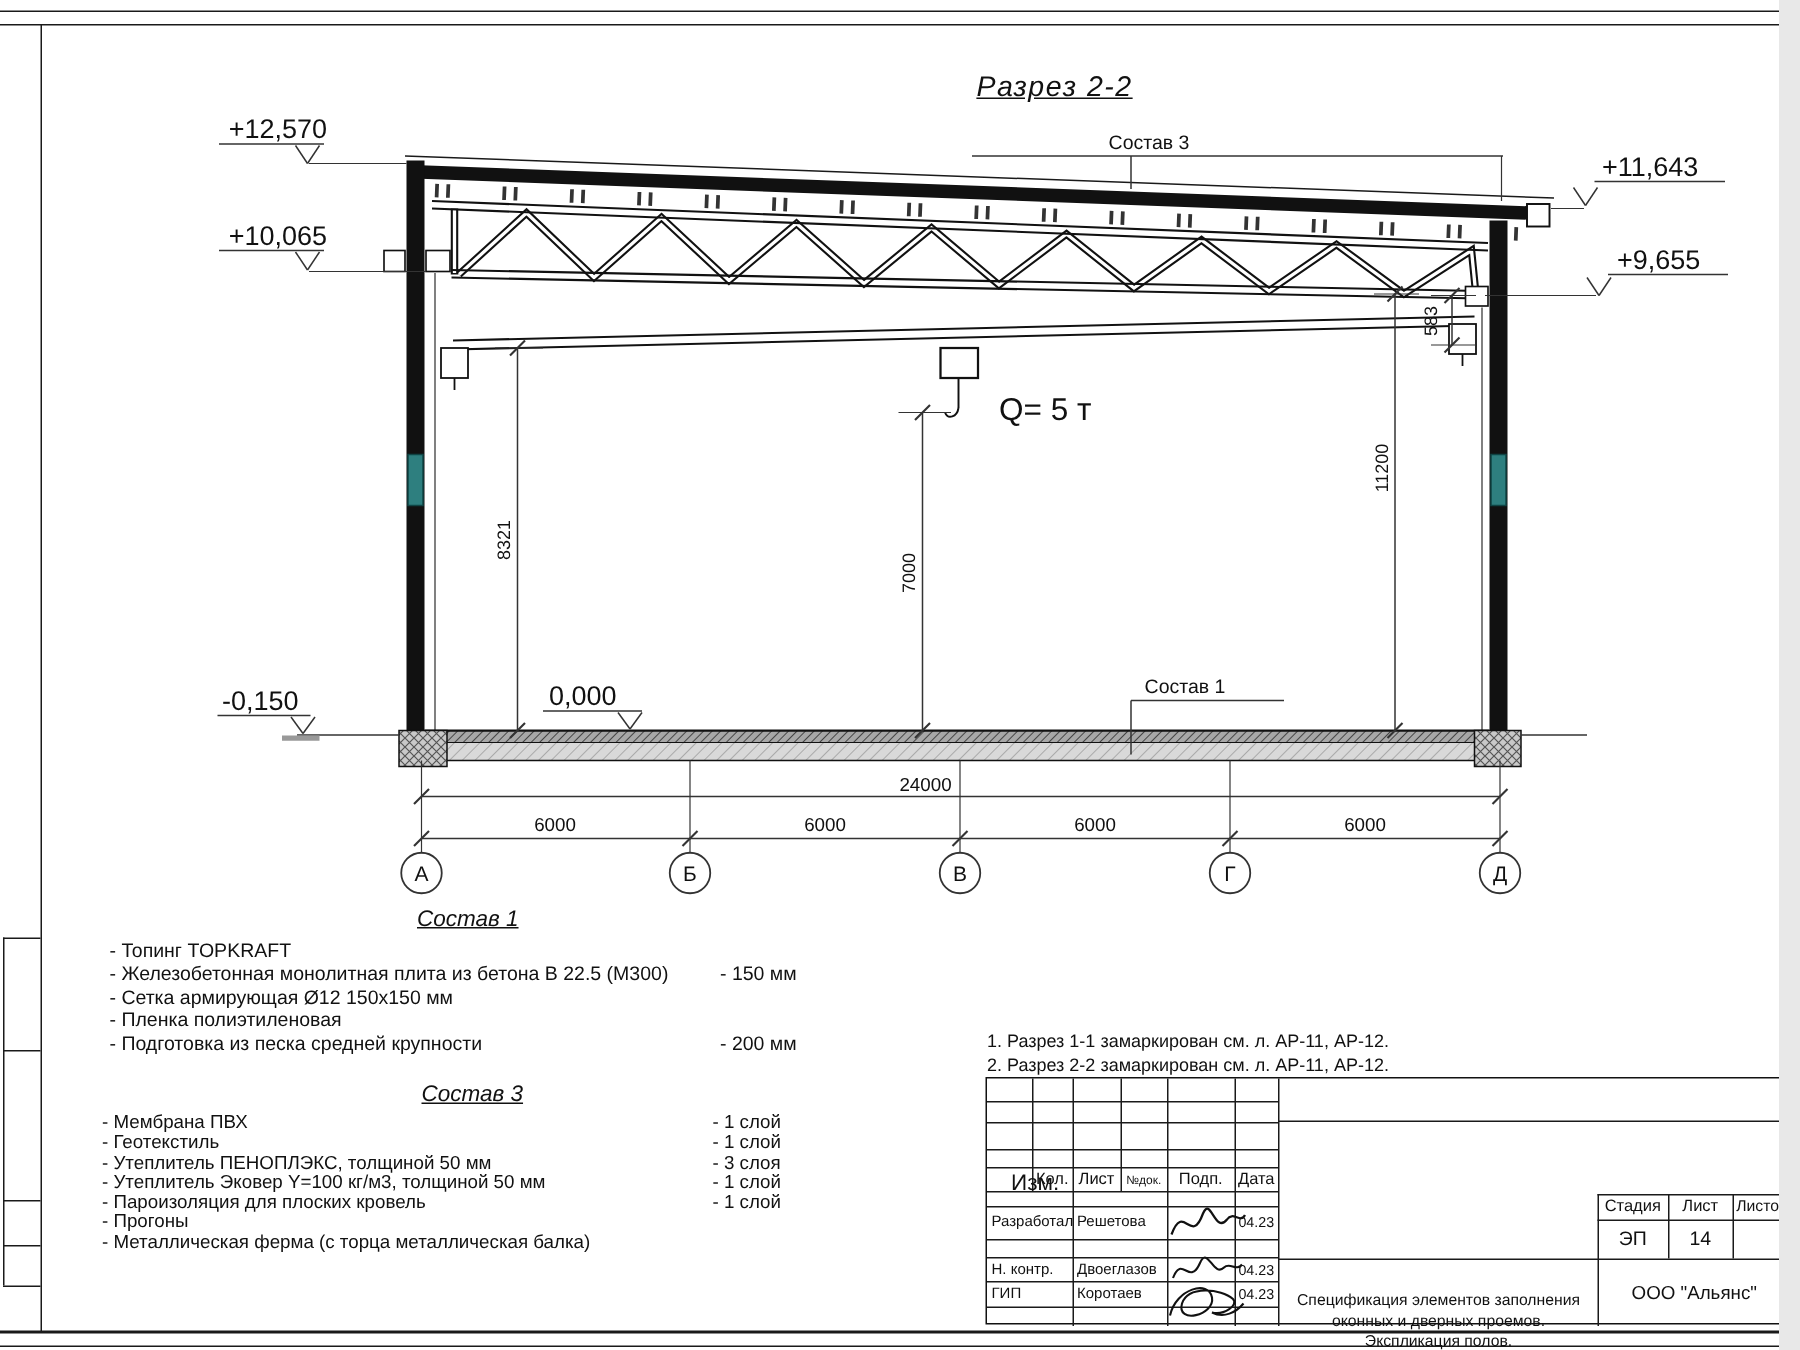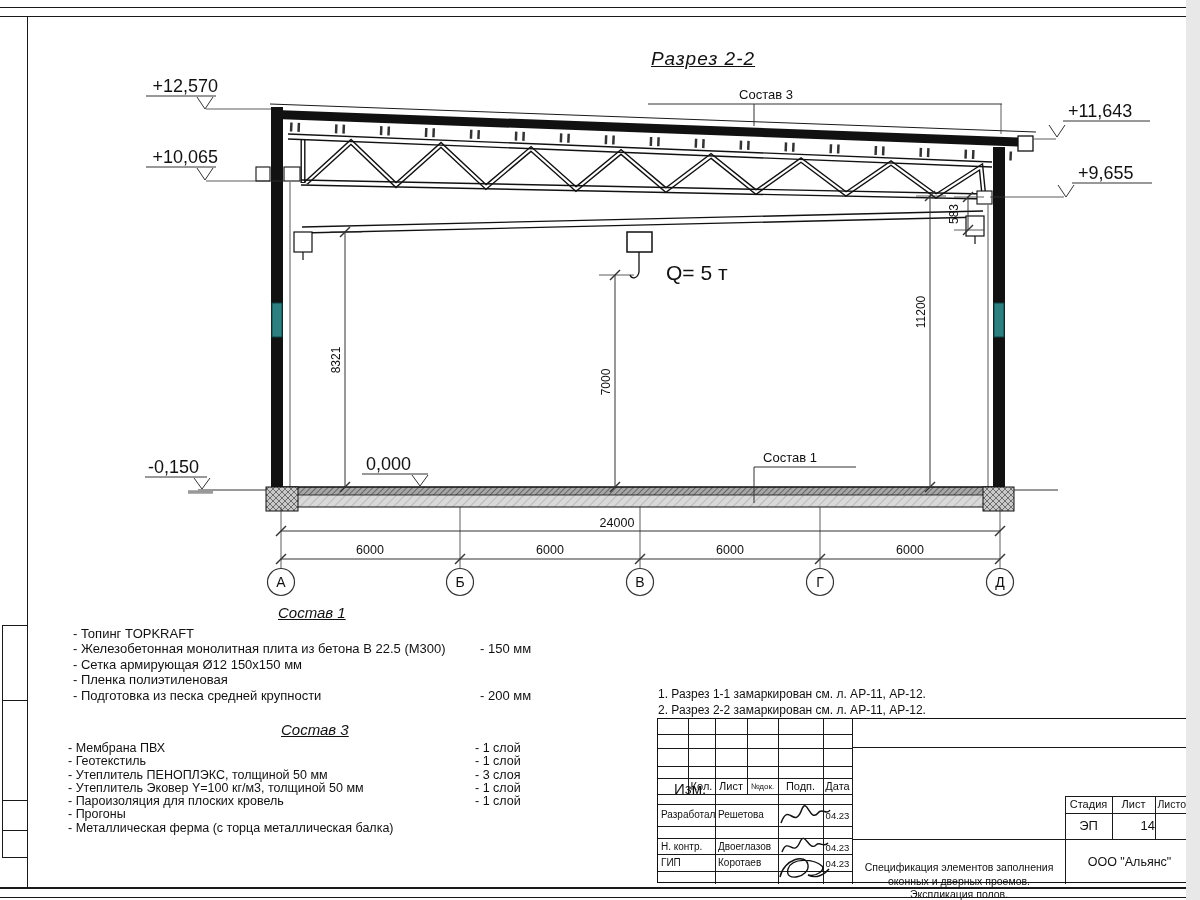--- a/index.html
+++ b/index.html
@@ -316,20 +316,20 @@
     <svg width="536" height="165" viewBox="0 0 536 165" style="position:absolute;left:0;top:0;pointer-events:none;">
       <path d="M123,104 C131,82 136,112 144,90 C149,78 152,104 160,94 C164,88 169,97 172,91" fill="none" stroke="#111" stroke-width="1.5"></path>
       <path d="M124,133 C130,117 135,139 142,123 C147,111 151,133 158,126 C162,122 166,129 170,124" fill="none" stroke="#111" stroke-width="1.4"></path>
       <path d="M122,158 C126,140 148,134 150,146 C152,158 126,164 130,150 C134,138 156,140 164,147 C168,151 158,158 150,156 C158,160 166,156 171,150" fill="none" stroke="#111" stroke-width="1.4"></path>
     </svg>
 
     <div class="tb-cell" style="left:407px;top:79px;width:47px;font-size:11px;">Стадия</div>
     <div class="tb-cell" style="left:454px;top:79px;width:43px;font-size:11px;">Лист</div>
     <div class="tb-cell" style="left:497px;top:79px;width:39px;font-size:10.5px;">Листов</div>
     <div class="tb-cell" style="left:407px;top:99px;width:47px;font-size:13px;">ЭП</div>
-    <div class="tb-cell" style="left:454px;top:99px;width:43px;font-size:13px;text-align:right;">14</div>
+    <div class="tb-cell" style="left:454px;top:99px;width:43px;font-size:13px;">14</div>
     <div class="tb-cell" style="left:497px;top:99px;width:39px;font-size:13px;margin-left:40px;">15</div>
 
     <div class="tb-cell" style="left:199px;top:126px;width:204px;font-size:10.5px;line-height:13.5px;white-space:normal;margin-top:16px;">Спецификация элементов заполнения оконных и дверных проемов. Экспликация полов.</div>
     <div class="tb-cell" style="left:407px;top:136px;width:129px;font-size:12.5px;">ООО "Альянс"</div>
   </div>
 
 </div>
 
 </body></html>

